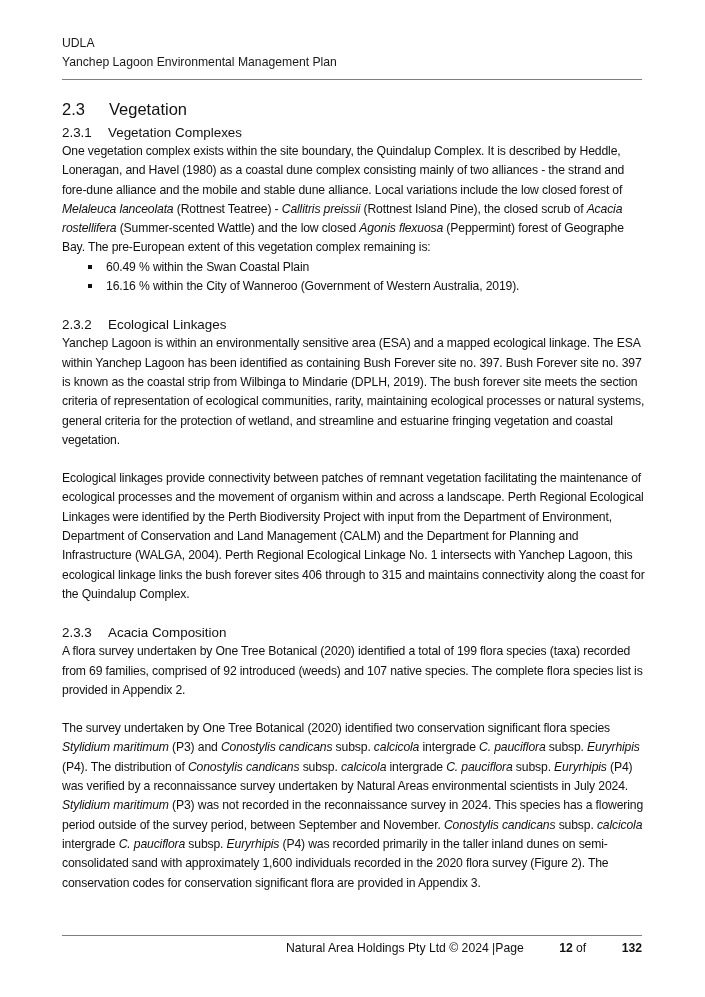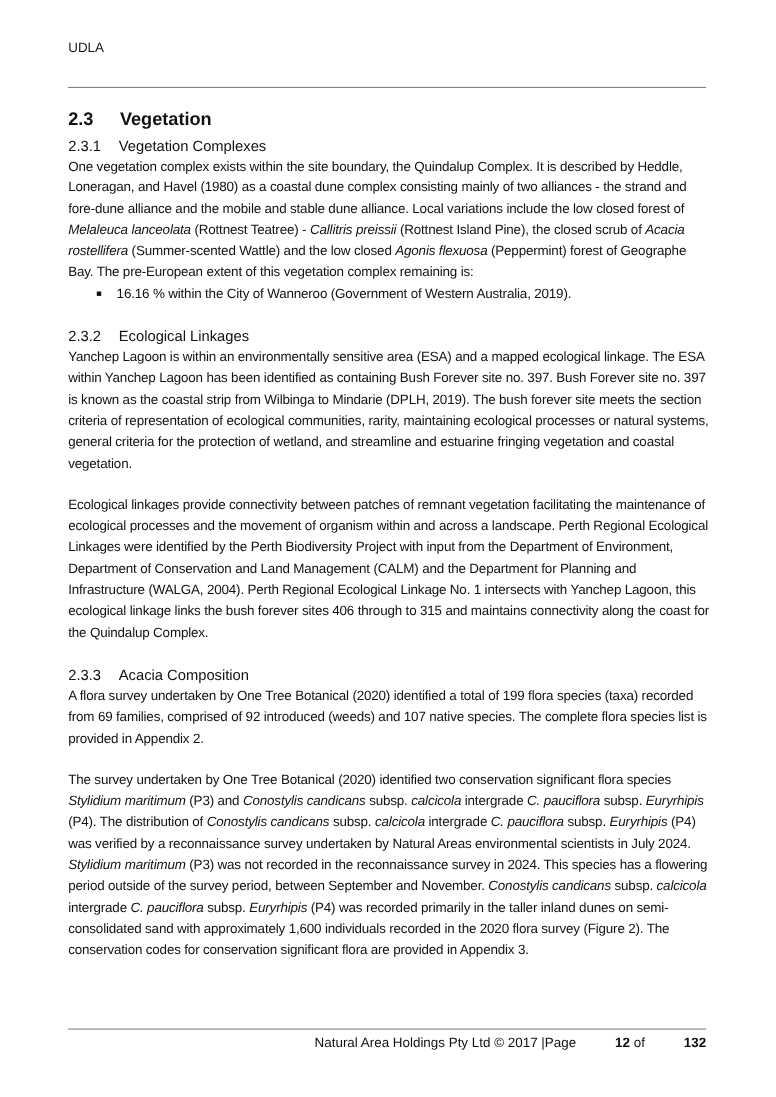--- a/index.html
+++ b/index.html
@@ -14,21 +14,21 @@
       font-size: 12.2px; line-height: 19px; color: #1a1a1a;
     }
     .header-rule {
       position: absolute; left: 62px; top: 79px; width: 580px; height: 0;
       border-top: 1px solid #7f7f7f;
     }
     .content {
       position: absolute; left: 62px; top: 98px; width: 585px;
     }
     h1.sec {
-      margin: 0; font-size: 16.5px; font-weight: bold; line-height: 22px; color: #111;
+      margin: 0; font-size: 16.5px; font-weight: normal; line-height: 22px; color: #111;
     }
     h2.sub {
       margin: 0; font-size: 13.4px; font-weight: normal; line-height: 19px; color: #111;
     }
     .num { display: inline-block; }
     .num.h1 { width: 47px; }
     .num.h2 { width: 46px; }
     p.body {
       margin: 0; font-size: 12.2px; line-height: 19.3px; color: #111;
       letter-spacing: -0.15px;
@@ -54,35 +54,37 @@
     }
     .footer b { font-weight: bold; margin-left: 32px; }
   </style>
 </head>
 <body>
 
 <div class="page">
 
   <div class="header">
     <div>UDLA</div>
+    <div>Yanchep Lagoon Environmental Management Plan</div>
   </div>
   <div class="header-rule"></div>
 
   <div class="content">
 
     <h1 class="sec">
       <span class="num h1">2.3</span><span>Vegetation</span>
     </h1>
     <div class="gap-s"></div>
 
     <h2 class="sub">
       <span class="num h2">2.3.1</span><span>Vegetation Complexes</span>
     </h2>
     <p class="body rich"><span>One vegetation complex exists within the site boundary, the Quindalup Complex. It is described by Heddle, Loneragan, and Havel (1980) as a coastal dune complex consisting mainly of two alliances - the strand and fore-dune alliance and the mobile and stable dune alliance. Local variations include the low closed forest of </span><i>Melaleuca lanceolata</i><span> (Rottnest Teatree) - </span><i>Callitris preissii</i><span> (Rottnest Island Pine), the closed scrub of </span><i>Acacia rostellifera</i><span> (Summer-scented Wattle) and the low closed </span><i>Agonis flexuosa</i><span> (Peppermint) forest of Geographe Bay. The pre-European extent of this vegetation complex remaining is:</span></p>
     <ul class="bullets">
+      <li><span class="sq"></span><span>60.49 % within the Swan Coastal Plain</span></li>
       <li><span class="sq"></span><span>16.16 % within the City of Wanneroo (Government of Western Australia, 2019).</span></li>
     </ul>
     <div class="gap-l"></div>
 
     <h2 class="sub">
       <span class="num h2">2.3.2</span><span>Ecological Linkages</span>
     </h2>
     <p class="body rich"><span>Yanchep Lagoon is within an environmentally sensitive area (ESA) and a mapped ecological linkage. The ESA within Yanchep Lagoon has been identified as containing Bush Forever site no. 397. Bush Forever site no. 397 is known as the coastal strip from Wilbinga to Mindarie (DPLH, 2019). The bush forever site meets the section criteria of representation of ecological communities, rarity, maintaining ecological processes or natural systems, general criteria for the protection of wetland, and streamline and estuarine fringing vegetation and coastal vegetation.</span></p>
     <div class="gap-l"></div>
     <p class="body rich"><span>Ecological linkages provide connectivity between patches of remnant vegetation facilitating the maintenance of ecological processes and the movement of organism within and across a landscape. Perth Regional Ecological Linkages were identified by the Perth Biodiversity Project with input from the Department of Environment, Department of Conservation and Land Management (CALM) and the Department for Planning and Infrastructure (WALGA, 2004). Perth Regional Ecological Linkage No. 1 intersects with Yanchep Lagoon, this ecological linkage links the bush forever sites 406 through to 315 and maintains connectivity along the coast for the Quindalup Complex.</span></p>
@@ -91,20 +93,20 @@
     <h2 class="sub">
       <span class="num h2">2.3.3</span><span>Acacia Composition</span>
     </h2>
     <p class="body rich"><span>A flora survey undertaken by One Tree Botanical (2020) identified a total of 199 flora species (taxa) recorded from 69 families, comprised of 92 introduced (weeds) and 107 native species. The complete flora species list is provided in Appendix 2.</span></p>
     <div class="gap-l"></div>
     <p class="body rich"><span>The survey undertaken by One Tree Botanical (2020) identified two conservation significant flora species </span><i>Stylidium maritimum</i><span> (P3) and </span><i>Conostylis candicans</i><span> subsp. </span><i>calcicola</i><span> intergrade </span><i>C. pauciflora</i><span> subsp. </span><i>Euryrhipis</i><span> (P4). The distribution of </span><i>Conostylis candicans</i><span> subsp. </span><i>calcicola</i><span> intergrade </span><i>C. pauciflora</i><span> subsp. </span><i>Euryrhipis</i><span> (P4) was verified by a reconnaissance survey undertaken by Natural Areas environmental scientists in July 2024. </span><i>Stylidium maritimum</i><span> (P3) was not recorded in the reconnaissance survey in 2024. This species has a flowering period outside of the survey period, between September and November. </span><i>Conostylis candicans</i><span> subsp. </span><i>calcicola</i><span> intergrade </span><i>C. pauciflora</i><span> subsp. </span><i>Euryrhipis</i><span> (P4) was recorded primarily in the taller inland dunes on semi-consolidated sand with approximately 1,600 individuals recorded in the 2020 flora survey (Figure 2). The conservation codes for conservation significant flora are provided in Appendix 3.</span></p>
   </div>
 
   <div class="footer-rule"></div>
   <div class="footer">
-    <span>Natural Area Holdings Pty Ltd © 2017</span>
+    <span>Natural Area Holdings Pty Ltd © 2024</span>
     <span>|</span><span>Page</span>
     <b>12</b>
     <span>of</span>
     <b>132</b>
   </div>
 
 </div>
 
 </body></html>

